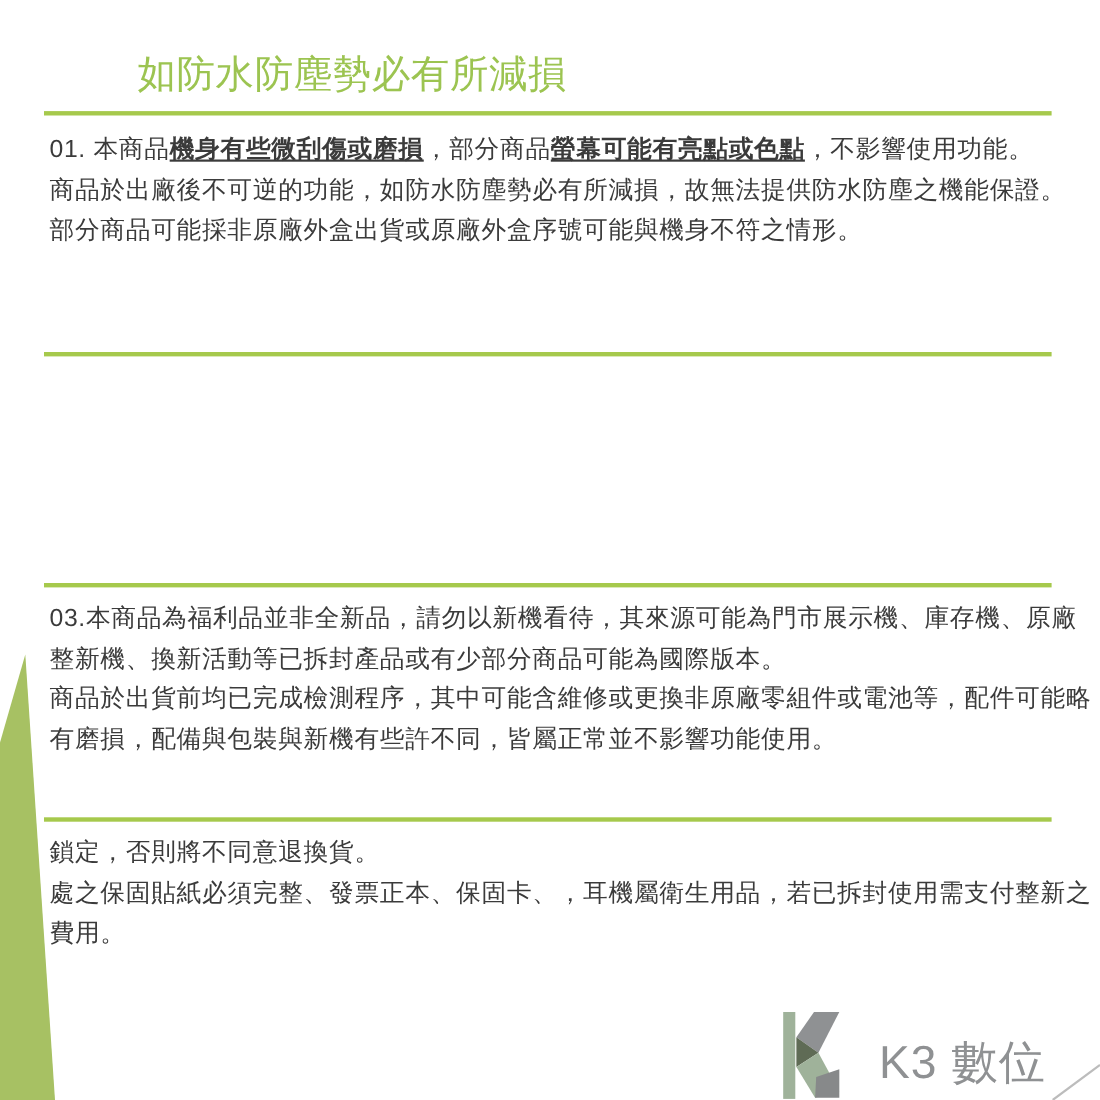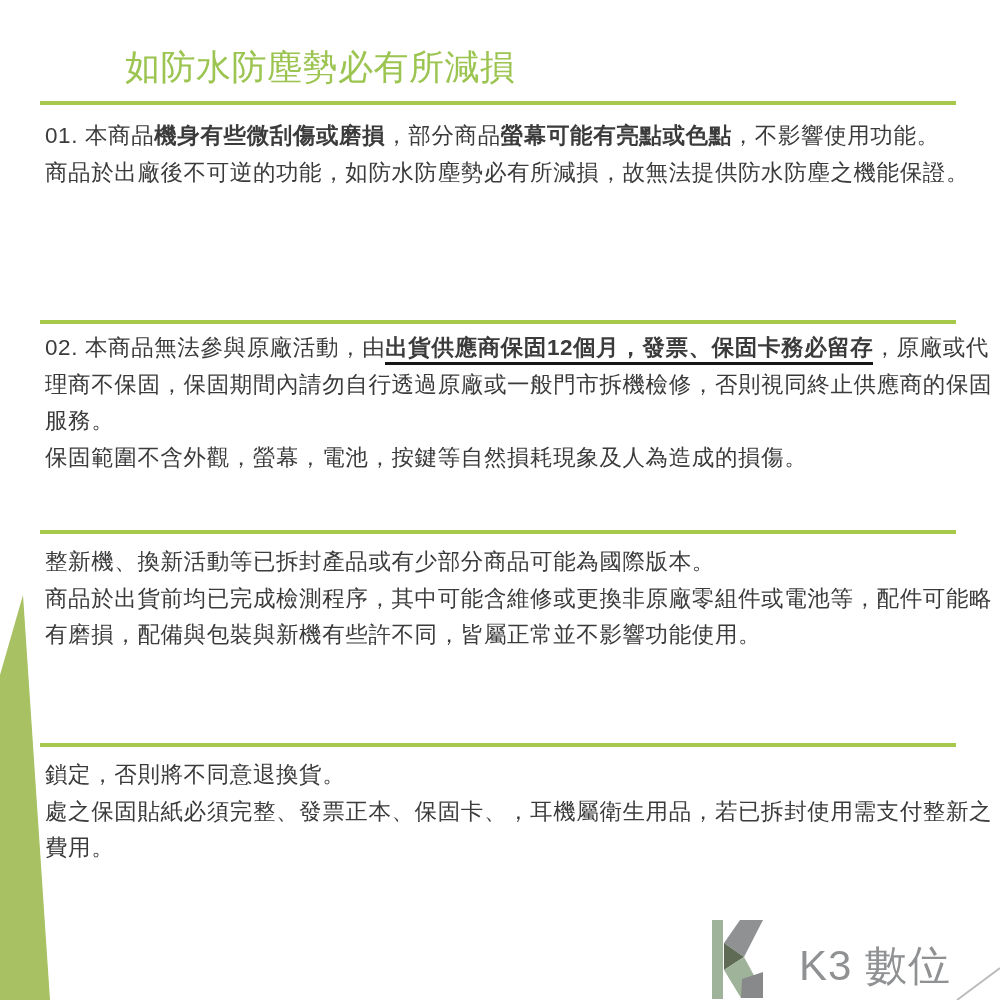--- a/index.html
+++ b/index.html
@@ -13,21 +13,21 @@
   #title{
     position:absolute;left:125px;top:44px;z-index:2;
     font-size:35px;letter-spacing:0.5px;font-weight:500;white-space:nowrap;
   }
   #sections{position:absolute;left:0;top:0;width:1000px;height:1000px;z-index:2;}
   .section{position:absolute;left:45px;width:930px;}
   .tline{
     height:36.6px;line-height:36.6px;font-size:22.5px;letter-spacing:0.6px;
     color:#3b3b3b;white-space:nowrap;
   }
-  .run-b{font-weight:700;}
+  .run-b{font-weight:700;text-decoration:underline;}
   .run-u{border-bottom:3px solid #161616;padding-bottom:2px;}
   #logo-text{
     position:absolute;left:775px;top:938px;z-index:2;
     font-size:42px;color:#8f9193;letter-spacing:1px;white-space:nowrap;margin-left:24px;
   }
 </style>
 </head>
 <body>
 
 <svg id="decor-layer" width="1000" height="1000" viewBox="0 0 1000 1000">
@@ -46,28 +46,24 @@
 
 <div class="divider" style="top: 101px; background-color: rgb(166, 201, 76);"></div>
 <div class="divider" style="top: 320px; background-color: rgb(166, 201, 76);"></div>
 <div class="divider" style="top: 530px; background-color: rgb(166, 201, 76);"></div>
 <div class="divider" style="top: 743px; background-color: rgb(166, 201, 76);"></div>
 
 <div id="sections">
     <div class="section" style="top: 118px;">
       <div class="tline"><span>01. 本商品</span><span class="run-b">機身有些微刮傷或磨損</span><span>，部分商品</span><span class="run-b">螢幕可能有亮點或色點</span><span>，不影響使用功能。</span></div>
       <div class="tline"><span>商品於出廠後不可逆的功能，如防水防塵勢必有所減損，故無法提供防水防塵之機能保證。</span></div>
-    </div>
-    <div class="section" style="top: 330px;">
-      <div class="tline"><span>02. 本商品無法參與原廠活動，由</span><span class="run-b run-u">出貨供應商保固12個月，發票、保固卡務必留存</span><span>，原廠或代</span></div>
-      <div class="tline"><span>理商不保固，保固期間內請勿自行透過原廠或一般門市拆機檢修，否則視同終止供應商的保固</span></div>
-      <div class="tline"><span>服務。</span></div>
-      <div class="tline"><span>保固範圍不含外觀，螢幕，電池，按鍵等自然損耗現象及人為造成的損傷。</span></div>
+      <div class="tline"><span>部分商品可能採非原廠外盒出貨或原廠外盒序號可能與機身不符之情形。</span></div>
     </div>
     <div class="section" style="top: 544px;">
+      <div class="tline"><span>03.本商品為福利品並非全新品，請勿以新機看待，其來源可能為門市展示機、庫存機、原廠</span></div>
       <div class="tline"><span>整新機、換新活動等已拆封產品或有少部分商品可能為國際版本。</span></div>
       <div class="tline"><span>商品於出貨前均已完成檢測程序，其中可能含維修或更換非原廠零組件或電池等，配件可能略</span></div>
       <div class="tline"><span>有磨損，配備與包裝與新機有些許不同，皆屬正常並不影響功能使用。</span></div>
     </div>
     <div class="section" style="top: 757px;">
       <div class="tline"><span>鎖定，否則將不同意退換貨。</span></div>
       <div class="tline"><span>處之保固貼紙必須完整、發票正本、保固卡、，耳機屬衛生用品，若已拆封使用需支付整新之</span></div>
       <div class="tline"><span>費用。</span></div>
     </div>
   </div>

